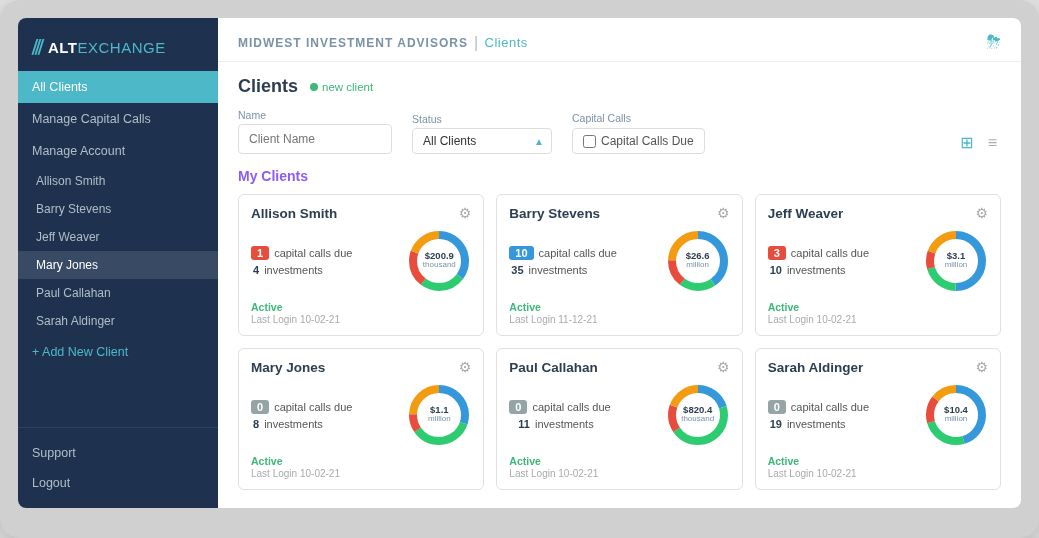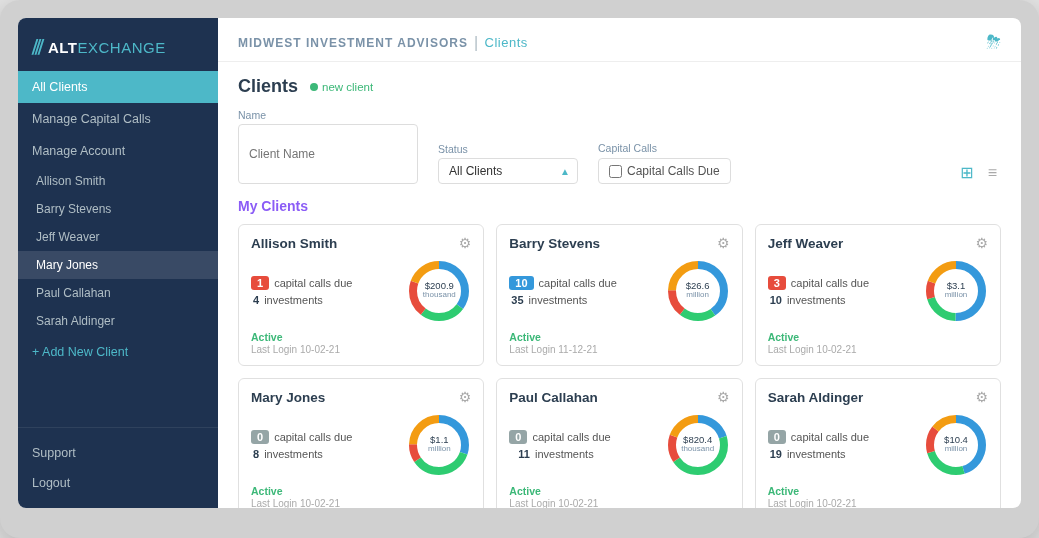--- a/index.html
+++ b/index.html
@@ -180,24 +180,24 @@
       flex-direction: column;
       gap: 3px;
     }
     .filter-label {
       font-size: 10.5px;
       color: #7a92a8;
     }
     .filter-input {
       border: 1px solid #ddd;
       border-radius: 4px;
-      padding: 22px 10px;
+      padding: 7px 10px;
       font-size: 12px;
       color: #aaa;
-      width: 180px;
+      width: 154px;
       outline: none;
     }
     .filter-select {
       border: 1px solid #ddd;
       border-radius: 4px;
       padding: 5px 28px 5px 10px;
       font-size: 12px;
       color: #333;
       background: #fff;
       appearance: none;
@@ -318,21 +318,21 @@
     .donut-center {
       position: absolute;
       top: 50%;
       left: 50%;
       transform: translate(-50%, -50%);
       text-align: center;
       line-height: 1.1;
     }
     .donut-value {
       font-size: 9.5px;
-      font-weight: 400;
+      font-weight: 700;
       color: #2c3e50;
     }
     .donut-unit {
       font-size: 8px;
       color: #7a92a8;
     }
     .filter-checkbox {
       accent-color: #4db8c8;
     }
     .filters-row {

